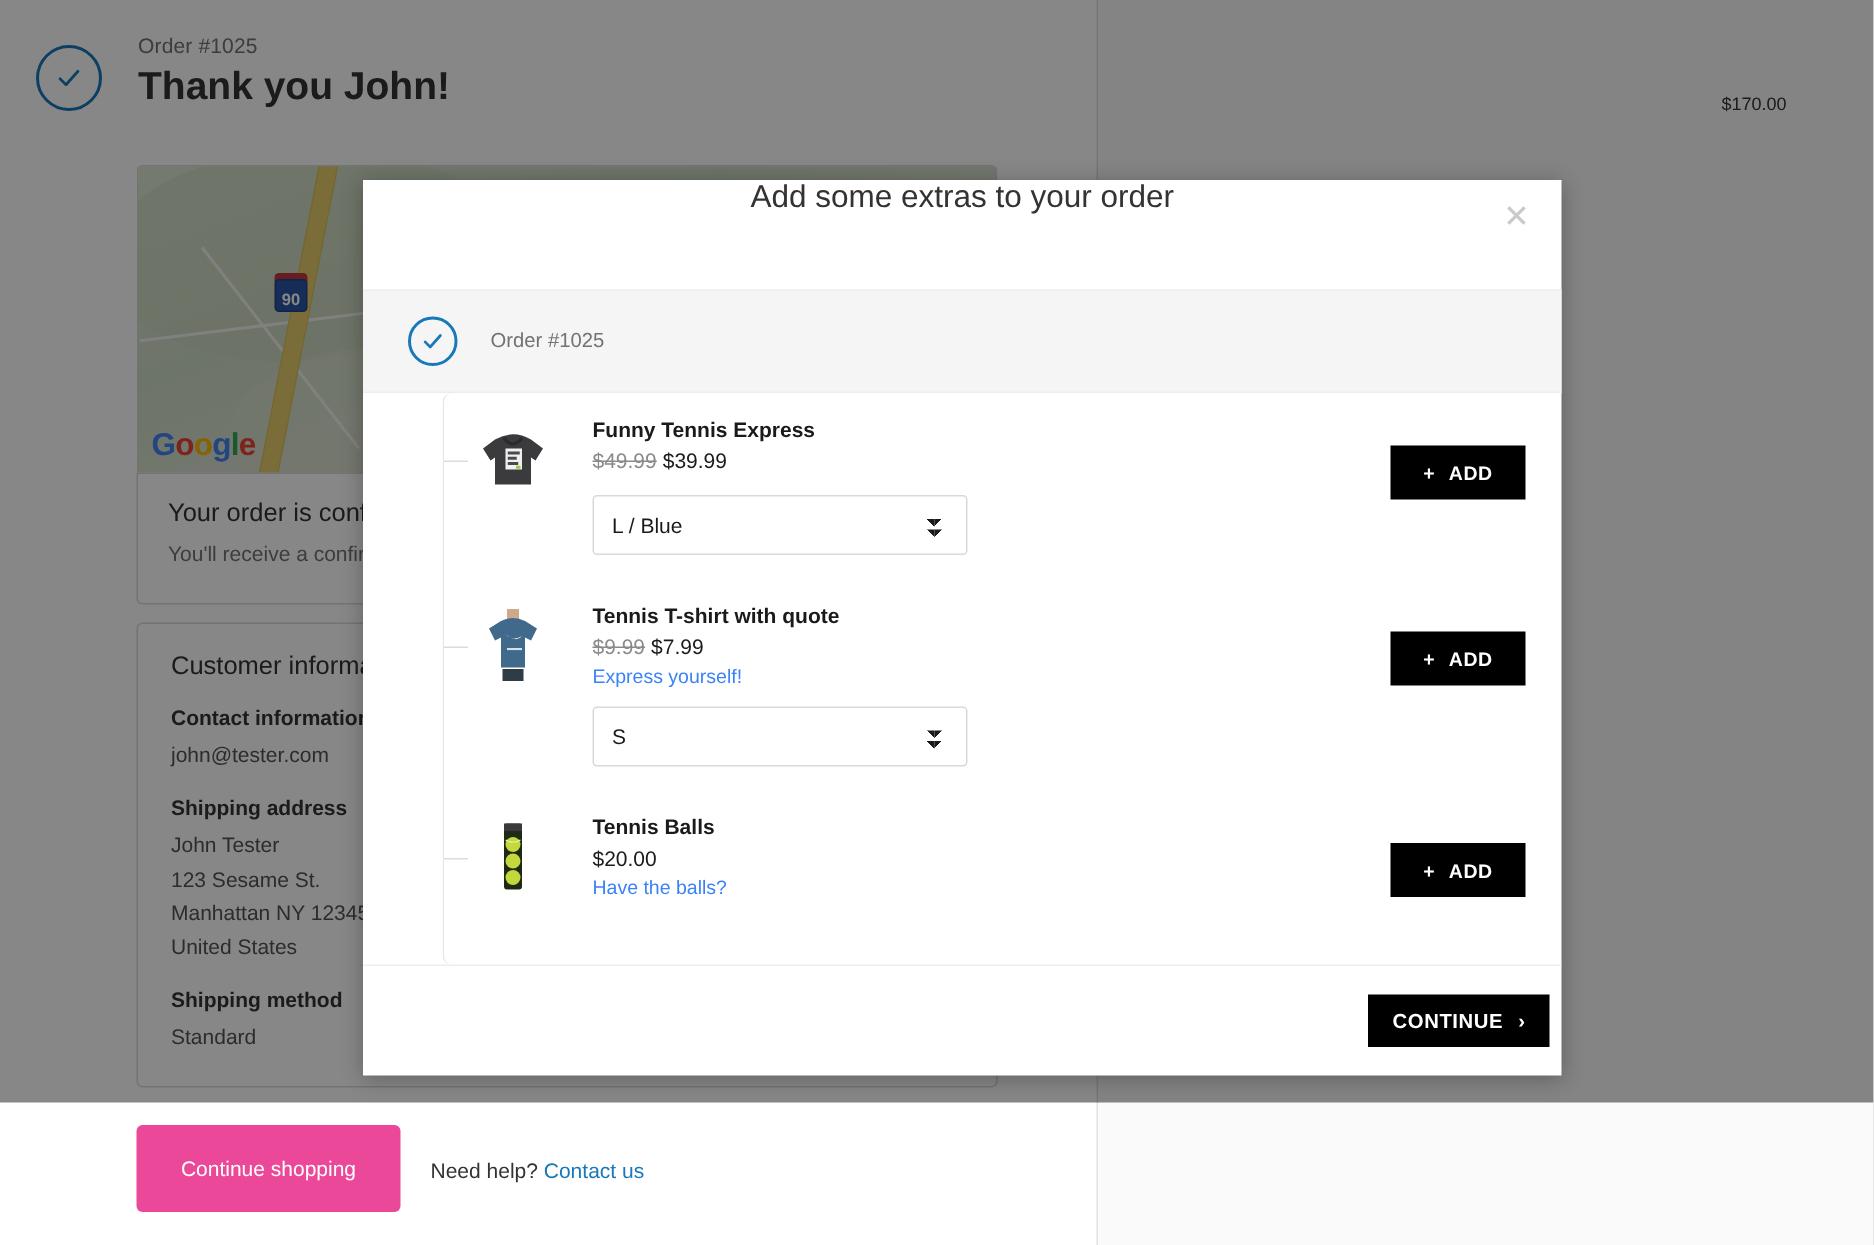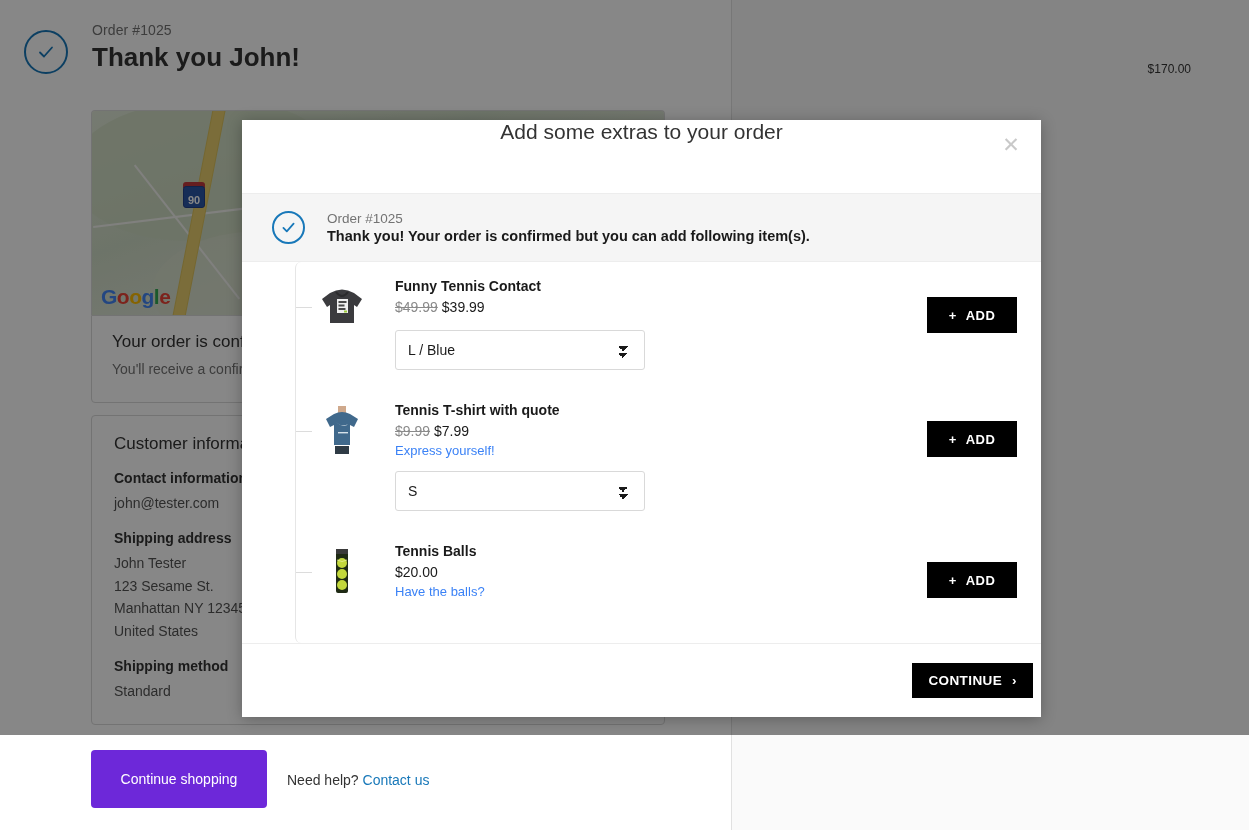--- a/index.html
+++ b/index.html
@@ -109,21 +109,21 @@
     border:1px solid #d9d9d9; border-radius:4px; background:#fff;
     padding:18px 22px;
   }
   .cust-title { font-size:17px; color:#333; margin-bottom:16px; }
   .field-label { font-size:14px; color:#333; font-weight:bold; margin-bottom:6px; }
   .field-val { font-size:14px; color:#545454; line-height:1.6; }
   .field-group { margin-bottom:16px; }
 
   .btn-continue-shop {
     position:absolute; left:91px; top:750px; width:176px; height:58px;
-    background:#6d28d9; color:#fff; border:none; border-radius:4px;
+    background:#ec4899; color:#fff; border:none; border-radius:4px;
     font-size:14px; font-family:inherit; cursor:pointer;
   }
   .need-help {
     position:absolute; left:287px; top:772px; font-size:14px; color:#333;
   }
   .need-help a { color:#1878b9; text-decoration:none;margin-top:28px; }
   .sum-price { position:absolute; right:58px; top:62px; font-size:12px; color:#333; }
 
   .sum-rows { position:absolute; left:775px; right:58px; top:140px; }
   .sum-row { display:flex; justify-content:space-between; font-size:14px; color:#333; padding:6px 0; }
@@ -316,42 +316,41 @@
     </div>
 
     <div class="banner">
       <div class="banner-check">
         <svg width="17" height="17" viewBox="0 0 20 20">
             <path d="M4 10.5 L8 14.5 L16 5.5" fill="none" stroke="#1878b9" stroke-width="2.1" stroke-linecap="round" stroke-linejoin="round"></path>
           </svg>
       </div>
       <div>
         <div class="banner-order">Order #1025</div>
-        <div class="banner-msg">Thank you! Your order is confirmed but you can add following item(s).</div>
       </div>
     </div>
 
     <div class="modal-body">
       <div class="list-frame">
 
         <div class="prod-row">
           <div class="tick"></div>
           <div class="prod-thumb">
             <svg width="52" height="52" viewBox="0 0 52 52">
               <path d="M14 13 q12 -7 24 0 l8 6 -5 8 -3 -2 v18 h-24 v-18 l-3 2 -5 -8 z" fill="#3b3b3e"></path>
               <path d="M20 12 q6 8 12 0" fill="none" stroke="#2a2a2c" stroke-width="2"></path>
               <rect x="21" y="19" width="11" height="14" fill="#f0f0f0"></rect>
               <rect x="22.5" y="21" width="8" height="2" fill="#4a4a4a"></rect>
               <rect x="22.5" y="24.5" width="6" height="2" fill="#4a4a4a"></rect>
               <rect x="22.5" y="28" width="7" height="2" fill="#4a4a4a"></rect>
               <rect x="28" y="30.5" width="3" height="2" fill="#9ccc3a"></rect>
             </svg>
           </div>
           <div class="prod-info">
-            <div class="prod-name">Funny Tennis Contact</div>
+            <div class="prod-name">Funny Tennis Express</div>
             <div class="prod-prices">
               <span class="old">$49.99</span><span>$39.99</span>
             </div>
             <select class="variant-select">
               <option>L / Blue</option>
             </select>
           </div>
           <button class="add-btn">
             <span>+</span>
             <span>ADD</span>

